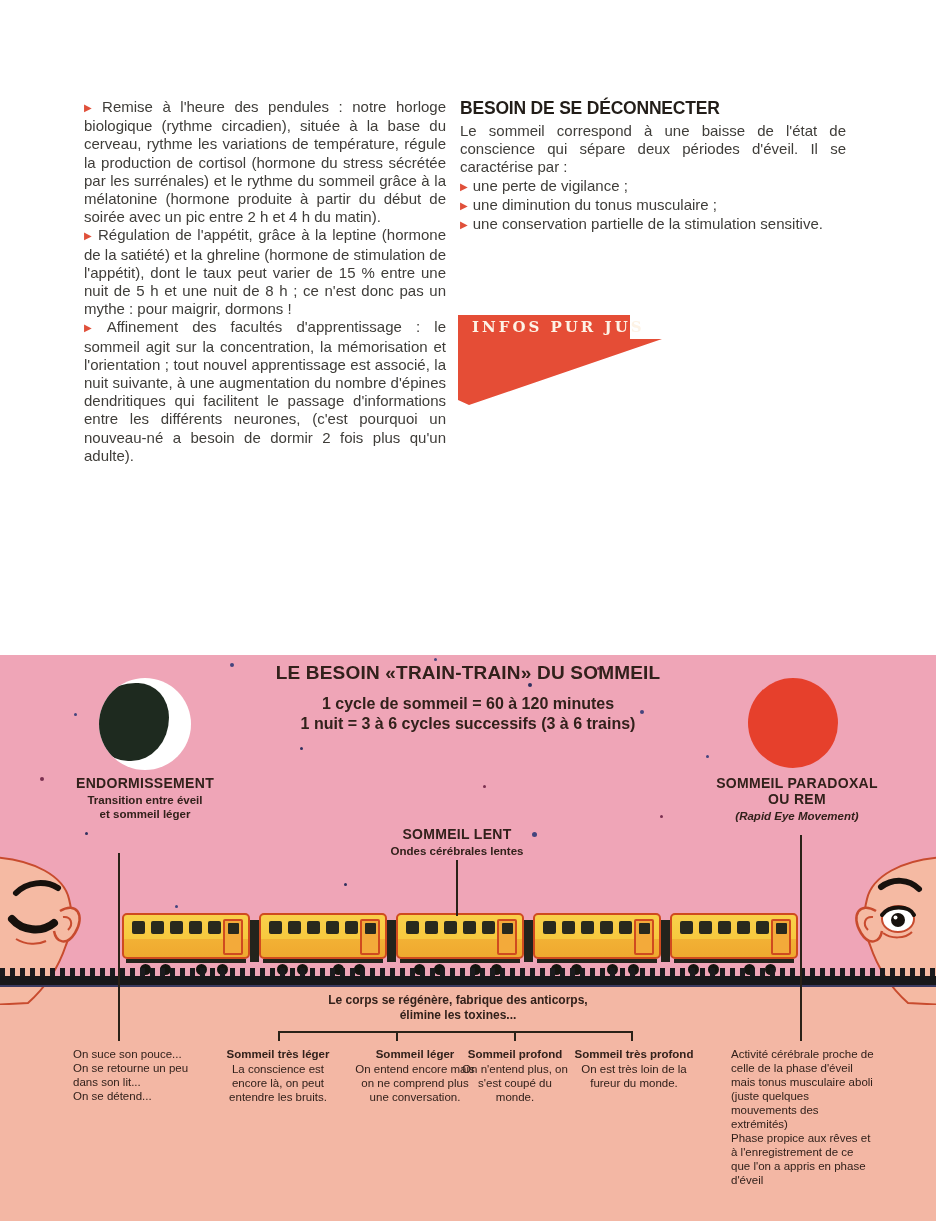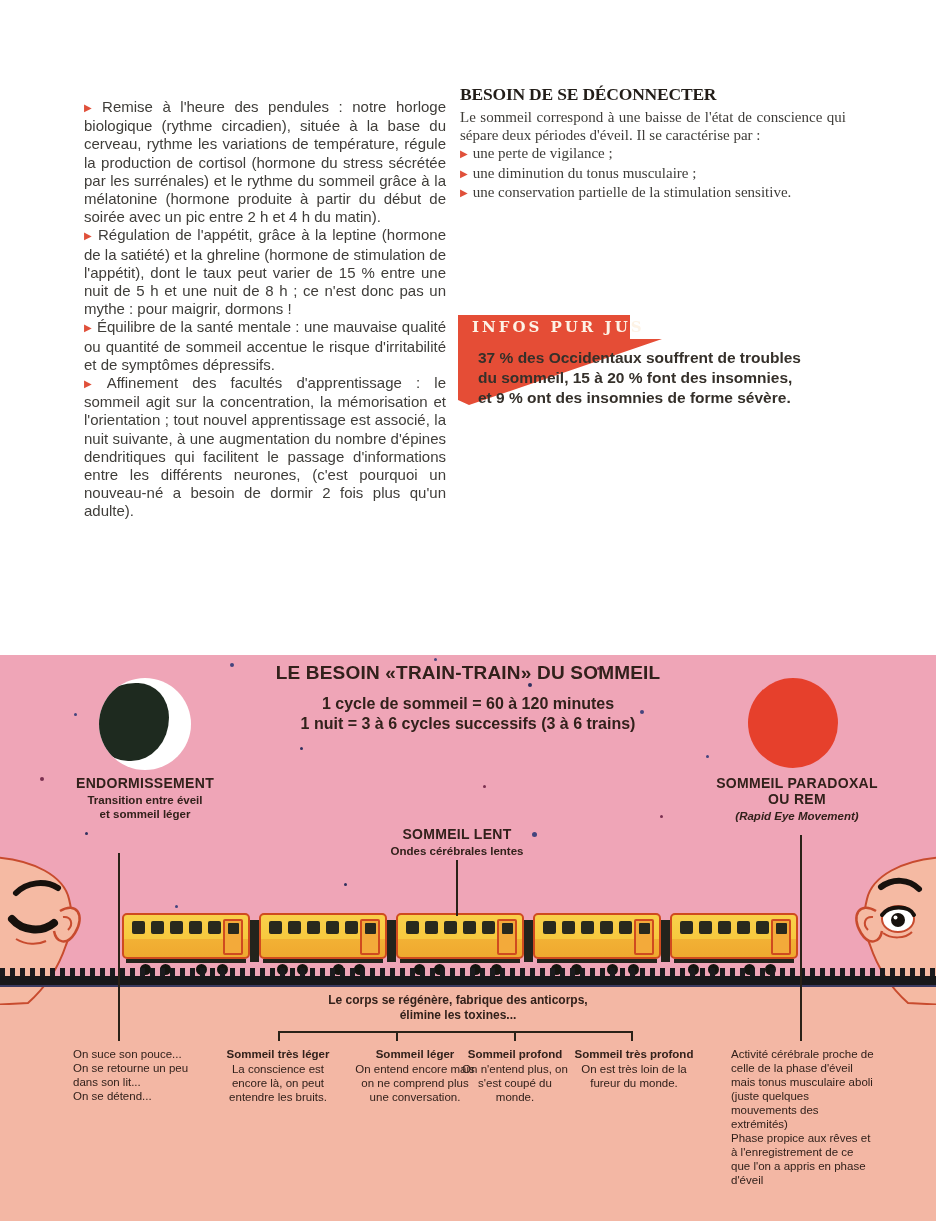--- a/index.html
+++ b/index.html
@@ -3,21 +3,21 @@
 <meta charset="utf-8">
 <style>
   html,body{margin:0;padding:0;background:#ffffff;}
   .page{position:relative;width:936px;height:1221px;background:#ffffff;overflow:hidden;
         font-family:"Liberation Sans","DejaVu Sans",sans-serif;color:#3f3d39;}
 
   
   .col-left{position:absolute;left:84px;top:98px;width:362px;font-size:15px;line-height:18.2px;text-align:justify;}
   .col-left p{margin:0;}
   .arrow{color:#e0503a;font-size:10px;vertical-align:1px;margin-right:5px;}
-  .col-right{position:absolute;left:460px;top:84px;width:386px;font-size:15px;line-height:18.2px;font-family:Liberation Serif, serif;}
+  .col-right{position:absolute;left:460px;top:98px;width:386px;font-size:15px;line-height:18.2px;}
   .col-right h2{margin:0 0 4px 0;font-size:17.5px;line-height:20px;color:#221d18;letter-spacing:-0.2px;font-weight:800;}
   .col-right p{margin:0;text-align:justify;}
   .rc-bullet{margin:0;text-align:justify;}
 
   
   .infobox{position:absolute;left:458px;top:315px;width:400px;height:95px;}
   .infobox-shape{position:absolute;left:0;top:0;width:210px;height:92px;background:#e54d36;
     clip-path:polygon(0 0,172px 0,172px 24px,204px 24px,11px 90px,0 85px);}
   .infobox-label{position:absolute;left:14px;top:3px;font-family:"DejaVu Serif","Liberation Serif",serif;
     font-weight:700;font-size:15px;letter-spacing:3px;color:#fdf3e6;}
@@ -94,38 +94,34 @@
   .st-rem{left:731px;width:144px;text-align:left;white-space:pre-line;font-weight:400;}
 </style>
 </head>
 <body>
 
 <div class="page">
 
   <div class="col-left">
     <p><span class="arrow">▶</span><span>Remise à l'heure des pendules : notre horloge biologique (rythme circadien), située à la base du cerveau, rythme les variations de température, régule la production de cortisol (hormone du stress sécrétée par les surrénales) et le rythme du sommeil grâce à la mélatonine (hormone produite à partir du début de soirée avec un pic entre 2 h et 4 h du matin).</span></p>
     <p><span class="arrow">▶</span><span>Régulation de l'appétit, grâce à la leptine (hormone de la satiété) et la ghreline (hormone de stimulation de l'appétit), dont le taux peut varier de 15 % entre une nuit de 5 h et une nuit de 8 h ; ce n'est donc pas un mythe : pour maigrir, dormons !</span></p>
-    <p><span class="arrow">▶</span><span>Équilibre de la santé mentale : une mauvaise qualité ou quantité de sommeil accentue le risque d'irritabilité et de symptômes dépressifs.</span></p>
     <p><span class="arrow">▶</span><span>Affinement des facultés d'apprentissage : le sommeil agit sur la concentration, la mémorisation et l'orientation ; tout nouvel apprentissage est associé, la nuit suivante, à une augmentation du nombre d'épines dendritiques qui facilitent le passage d'informations entre les différents neurones, (c'est pourquoi un nouveau-né a besoin de dormir 2 fois plus qu'un adulte).</span></p>
   </div>
 
   <div class="col-right">
     <h2>BESOIN DE SE DÉCONNECTER</h2>
     <p>Le sommeil correspond à une baisse de l'état de conscience qui sépare deux périodes d'éveil. Il se caractérise par :</p>
     <p class="rc-bullet"><span class="arrow">▶</span><span>une perte de vigilance ;</span></p>
     <p class="rc-bullet"><span class="arrow">▶</span><span>une diminution du tonus musculaire ;</span></p>
     <p class="rc-bullet"><span class="arrow">▶</span><span>une conservation partielle de la stimulation sensitive.</span></p>
   </div>
 
   <div class="infobox">
     <div class="infobox-shape"></div>
     <div class="infobox-label">INFOS PUR JUS</div>
-    <div class="infobox-text">37 % des Occidentaux souffrent de troubles
-du sommeil, 15 à 20 % font des insomnies,
-et 9 % ont des insomnies de forme sévère.</div>
   </div>
 
   <div class="info">
     <div class="peach"></div>
 
     <span class="speck" style="left:74px;top:58px;width:3px;height:3px;background:#44447e;"></span>
     <span class="speck" style="left:40px;top:122px;width:4px;height:4px;background:#7a3050;"></span>
     <span class="speck" style="left:230px;top:8px;width:4px;height:4px;background:#44447e;"></span>
     <span class="speck" style="left:434px;top:3px;width:3px;height:3px;background:#44447e;"></span>
     <span class="speck" style="left:528px;top:28px;width:4px;height:4px;background:#30305e;"></span>

